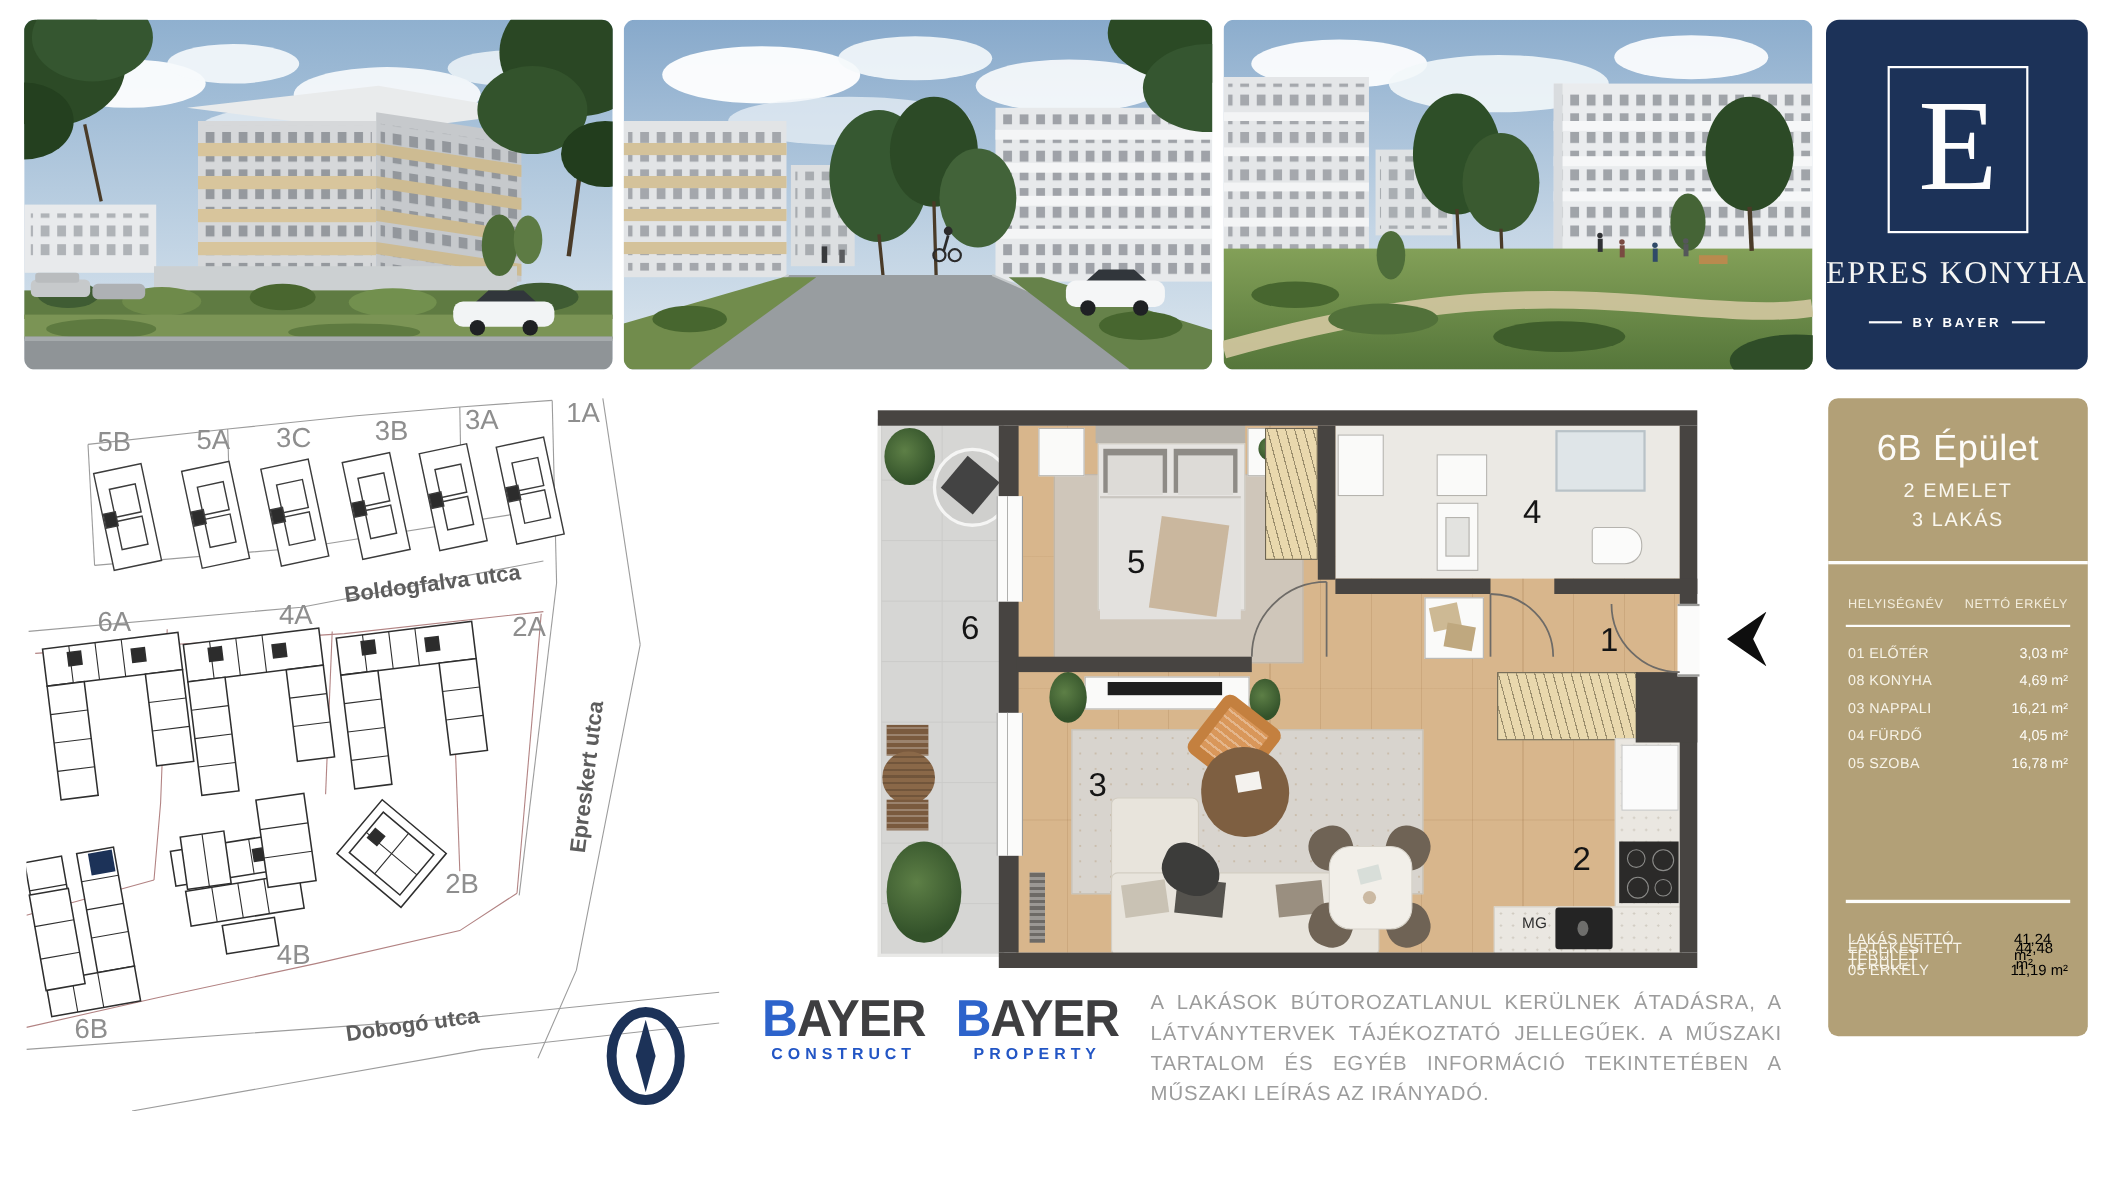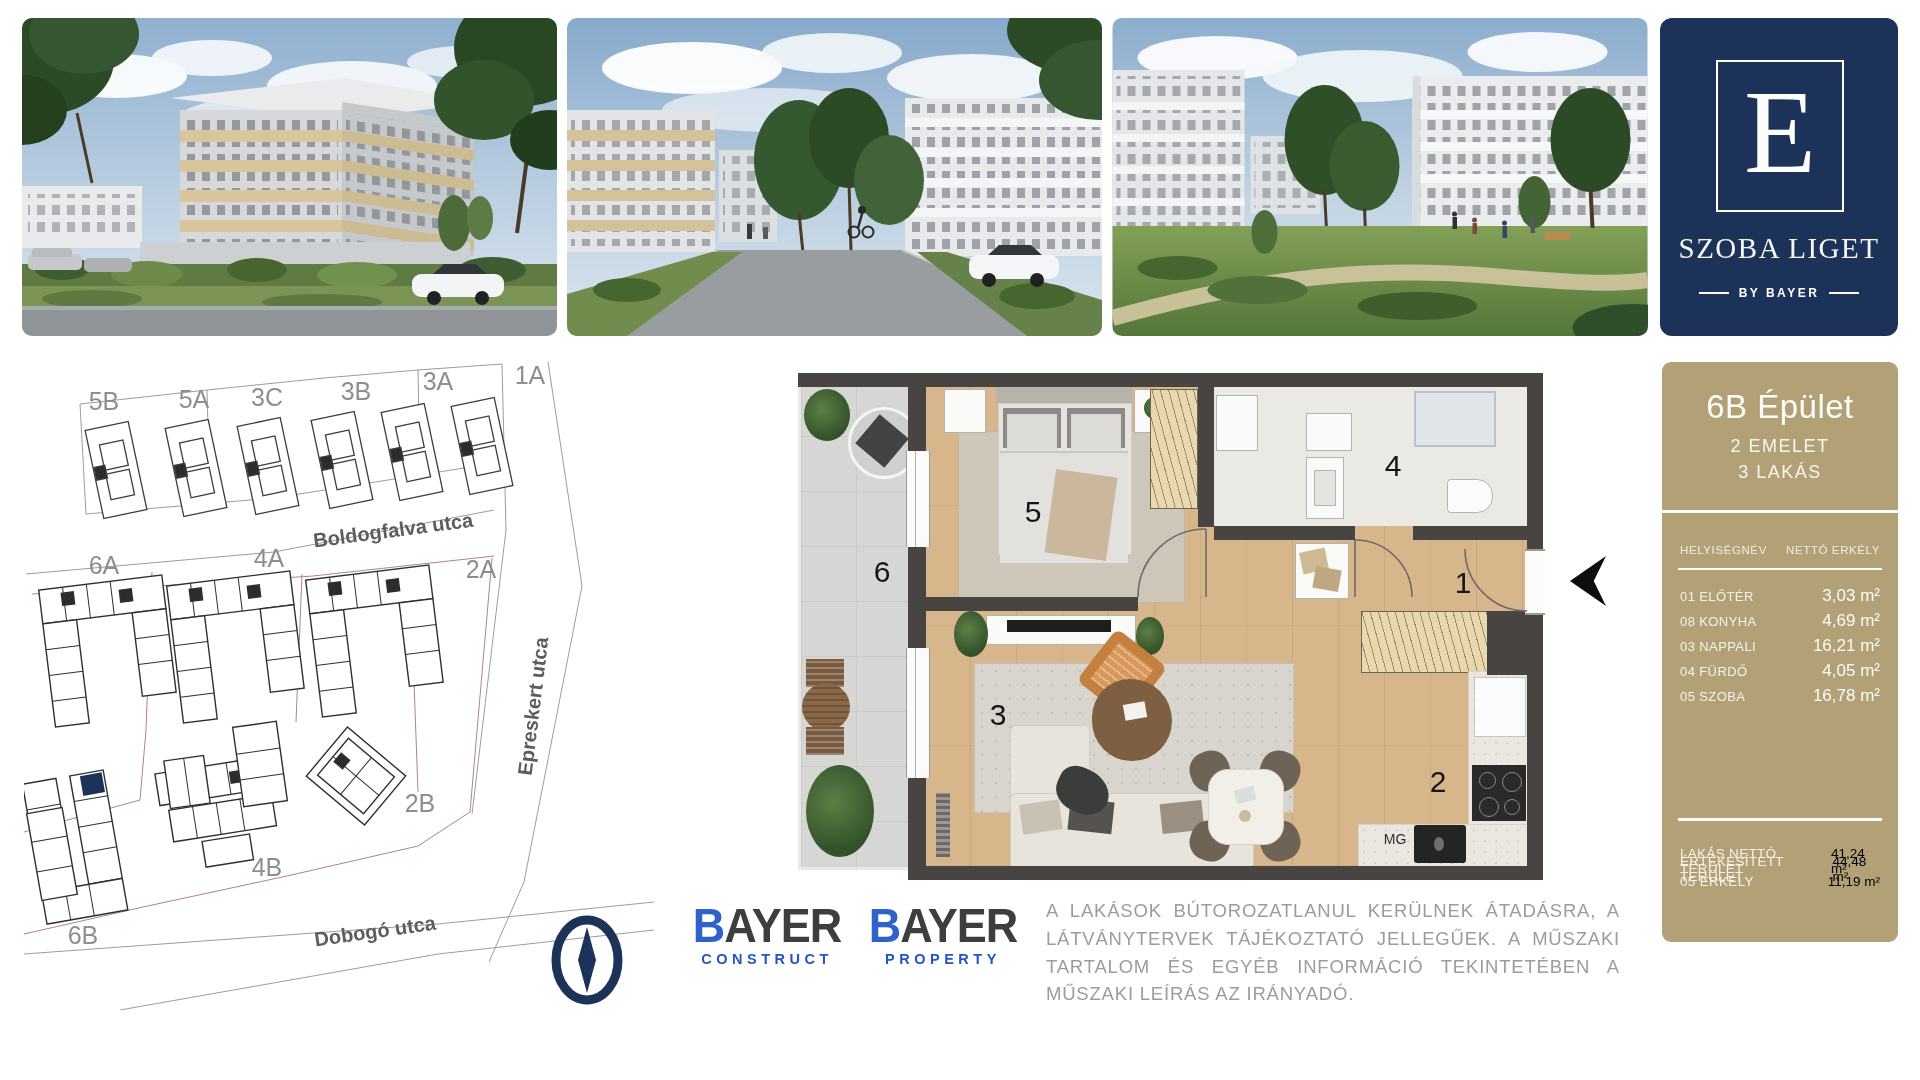--- a/index.html
+++ b/index.html
@@ -22,21 +22,21 @@
   
   #info-panel{left:1662px;top:362px;width:236px;height:580px;background:#b2a077;border-radius:9px;color:#fff;}
   #ip-title{left:0;top:26px;width:236px;text-align:center;font-size:33px;color:#fdfcf9;letter-spacing:.5px;}
   #ip-sub1{left:0;top:74px;width:236px;text-align:center;font-size:18px;color:#faf7ef;letter-spacing:1.5px;}
   #ip-sub2{left:0;top:100px;width:236px;text-align:center;font-size:18px;color:#faf7ef;letter-spacing:1.5px;}
   .ip-divider{left:0;width:236px;height:3px;background:#fdfdfb;}
   .ip-divider2{left:16px;width:204px;height:2px;background:#fdfdfb;}
   .ip-row{left:18px;width:200px;display:flex;justify-content:space-between;align-items:baseline;}
   .ip-head span{font-size:11.5px;letter-spacing:.6px;color:#f3eddd;}
   .ip-cell-name{font-size:13px;letter-spacing:.4px;color:#f7f3e8;}
-  .ip-cell-val{font-size:17px;color:#fdfcf8;}
+  .ip-cell-val{font-size:13px;color:#fdfcf8;}
   .ip-sum-name{font-size:13.5px;letter-spacing:.3px;color:#f7f3e8;}
   .ip-sum-val{font-size:13.5px;color:#000000;}
 
   
   #floorplan{left:798px;top:373px;width:745px;height:507px;}
   .wall{position:absolute;background:#474441;}
   #fp-balcony{left:0;top:8px;width:112px;height:486px;background:#d6d6d4;
       background-image:linear-gradient(#cbcbc9 1px,transparent 1px),linear-gradient(90deg,#cbcbc9 1px,transparent 1px);
       background-size:55px 55px;border-left:3px solid #e9e9e7;border-bottom:3px solid #e9e9e7;}
   #fp-wood{left:126px;top:14px;width:603px;height:479px;background:#d8b68c;
@@ -255,21 +255,21 @@
       <circle cx="420" cy="201" r="2.5" fill="#55575a"></circle>
         <rect x="418" y="204" width="4.5" height="11" fill="#55575a"></rect>
     </g>
     <rect x="432" y="214" width="26" height="8" fill="#b98a4e"></rect>
   </svg>
 
   <div class="abs" id="logo-tile">
     <div class="abs" id="logo-sq">
       <span class="E">E</span>
     </div>
-    <div class="abs" id="logo-name">SZOBA LIGET</div>
+    <div class="abs" id="logo-name">EPRES KONYHA</div>
     <div class="abs" id="logo-byline">
       <span class="dash"></span>
       <span class="txt">BY BAYER</span>
       <span class="dash"></span>
     </div>
   </div>
 
   <svg class="abs" style="left:24px;top:362px;width:630px;height:648px" viewBox="0 0 630 648">
 
     <g stroke="#9c9c9c" stroke-width="1" fill="none">

